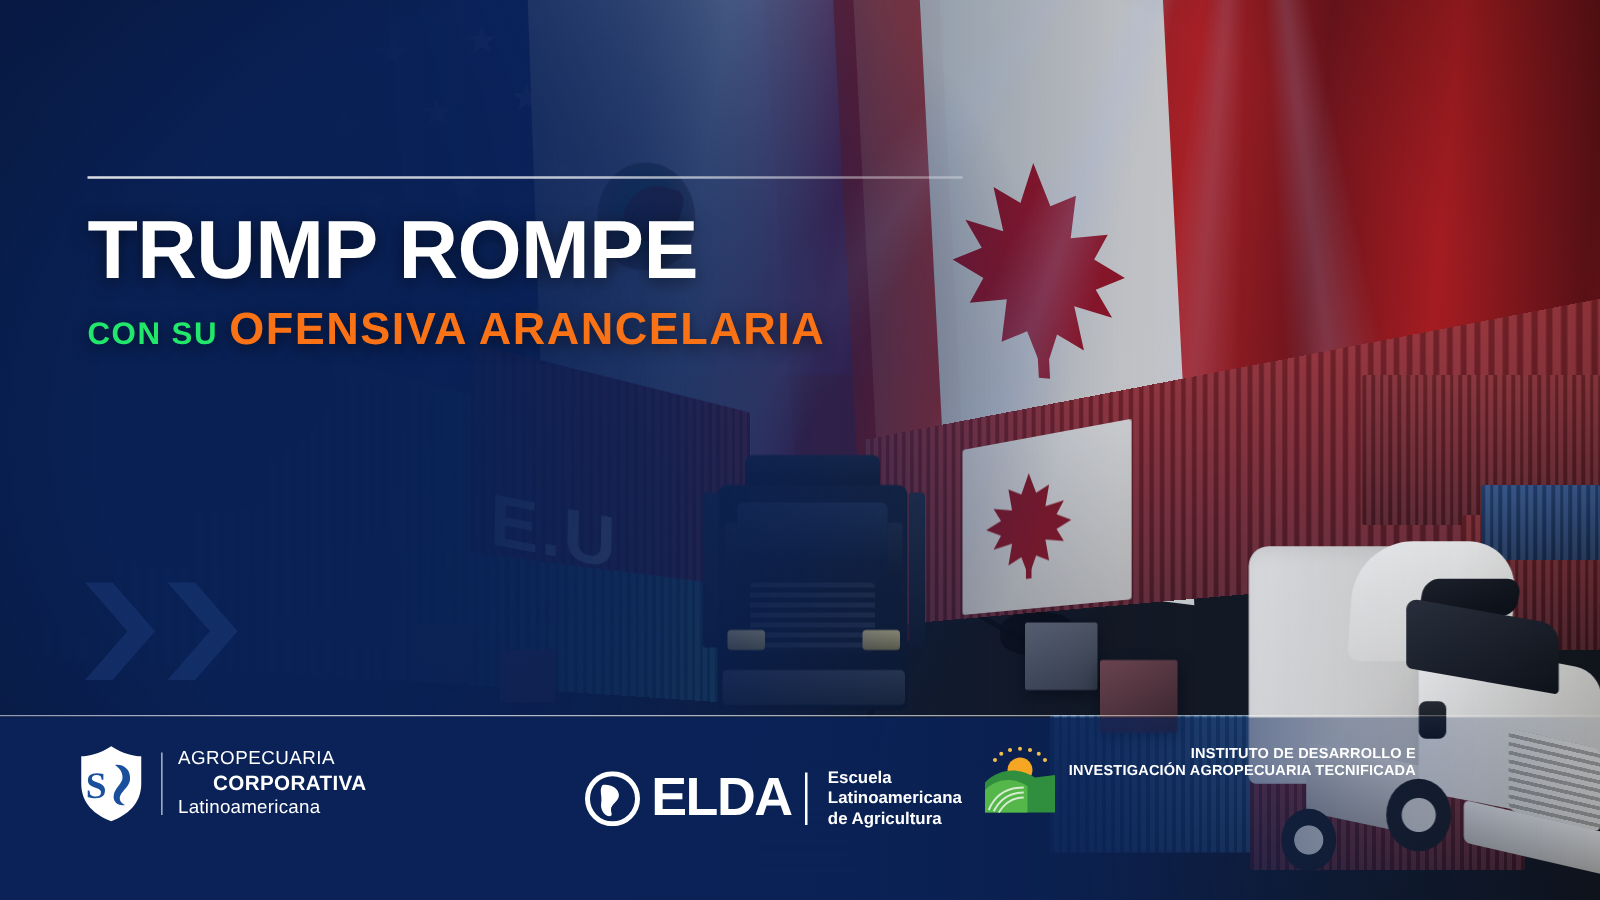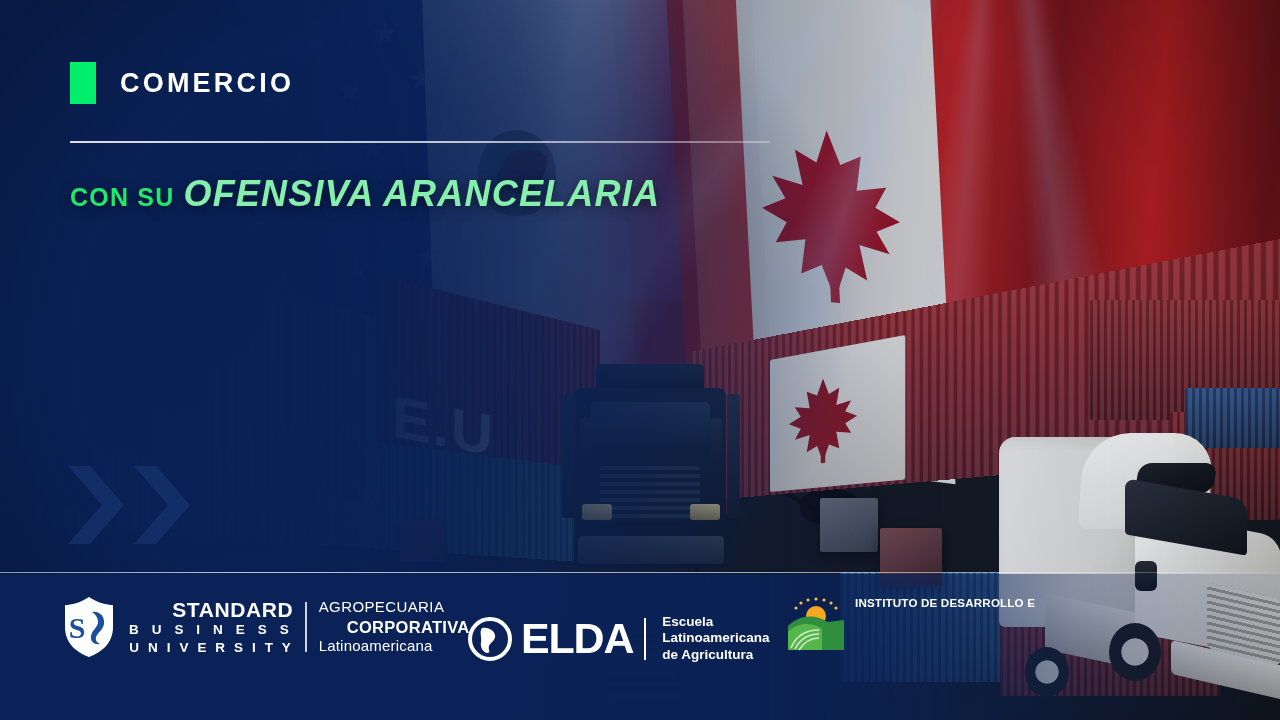--- a/index.html
+++ b/index.html
@@ -208,21 +208,21 @@
          text-shadow:0 3px 14px rgba(0,0,0,.55); }
   .h-l2{ color:#fff; font-size:44px; font-weight:400; letter-spacing:1.6px; line-height:1.18;
          margin-top:2px; text-shadow:0 3px 14px rgba(0,0,0,.55); }
   .h-l3{ margin-top:2px; display:flex; align-items:baseline; gap:10px;
          text-shadow:0 3px 14px rgba(0,0,0,.55); }
   .h-l3 .sm{ color:#fff; font-size:27px; font-weight:400; letter-spacing:1px; }
   .h-l3 .big{ color:#fff; font-size:55px; font-weight:400; letter-spacing:1.4px; }
   .h-l4{ margin-top:8px; display:flex; align-items:baseline; gap:9px;
          text-shadow:0 3px 12px rgba(0,0,0,.55); }
   .h-l4 .sm{ color:#21e86a; font-size:25px; font-weight:700; letter-spacing:1.2px; }
-  .h-l4 .big{ color:#86efac; font-size:36px; font-weight:800; letter-spacing:1.2px;font-style:italic; }
+  .h-l4 .big{ color:#f97316; font-size:36px; font-weight:800; letter-spacing:1.2px; }
 
   .chevrons{ position:absolute; left:62px; top:462px; display:flex; gap:2px; opacity:.55; }
   .chev{ width:64px; height:86px; }
 
   
   .footer-line{ position:absolute; left:0; top:572px; width:1280px; height:1.4px;
      background:linear-gradient(90deg, rgba(255,255,255,.55) 0%, rgba(255,255,255,.72) 20%,
                 rgba(255,255,255,.62) 62%, rgba(255,255,255,.30) 88%, rgba(255,255,255,.10) 100%); }
   .footer-band{ position:absolute; left:0; top:574px; width:1280px; height:146px;
      background:linear-gradient(90deg, rgba(10,34,87,.99) 0%, rgba(10,34,87,.97) 52%,
@@ -380,51 +380,43 @@
 
     <div class="chevrons">
       <svg class="chev" viewBox="0 0 64 86">
         <path d="M6 4 L40 43 L6 82 L28 82 L62 43 L28 4 Z" fill="#1b3a78"></path>
       </svg>
       <svg class="chev" viewBox="0 0 64 86">
         <path d="M6 4 L40 43 L6 82 L28 82 L62 43 L28 4 Z" fill="#1b3a78"></path>
       </svg>
     </div>
 
-    <div class="kicker-row">
-      <div class="kicker-sq"></div>
-      <div class="kicker-txt">COMERCIO</div>
-    </div>
 
     <div class="rule"></div>
 
     <div class="headline">
+      <div class="h-l1">TRUMP ROMPE</div>
       <div class="h-l4">
         <span class="sm">CON SU</span>
         <span class="big">OFENSIVA ARANCELARIA</span>
       </div>
     </div>
 
     <div class="footer-band"></div>
     <div class="footer-line"></div>
 
     <div class="logos">
 
       <div class="sbu">
         <svg class="shield" viewBox="0 0 54 62">
           <path d="M27 1 C18 7 9 9 3 9 L3 31 C3 47 14 56 27 61 C40 56 51 47 51 31 L51 9 C45 9 36 7 27 1 Z" fill="#ffffff"></path>
           <text x="15" y="42" font-family="Liberation Serif, serif" font-size="30" font-weight="700" fill="#1a4f9c" text-anchor="middle">S</text>
           <path d="M30 16 C37 15 43 20 42 28 C41 34 36 36 34 41 C33 45 36 47 38 48 C33 49 28 46 29 40 C30 34 36 31 36 26 C36 21 33 18 30 16 Z" fill="#1a4f9c"></path>
         </svg>
         <div class="sbu-txt">
-          <div class="sbu-left">
-            <div class="sbu-l1">STANDARD</div>
-            <div class="sbu-l2">B U S I N E S S</div>
-            <div class="sbu-l3">U N I V E R S I T Y</div>
-          </div>
           <div class="sbu-div"></div>
           <div class="sbu-right">
             <div class="sbu-r1">AGROPECUARIA</div>
             <div class="sbu-r2">CORPORATIVA</div>
             <div class="sbu-r3">Latinoamericana</div>
           </div>
         </div>
       </div>
 
       <div class="elda">
@@ -456,18 +448,19 @@
           <path d="M2 30 C14 18 30 18 42 26 L58 24 L58 54 L2 54 Z" fill="#2f8f3e"></path>
           <path d="M2 36 C12 26 26 26 36 33 L36 54 L2 54 Z" fill="#55b64a"></path>
           <g stroke="#ffffff" stroke-width="1.6" fill="none" opacity=".75">
             <path d="M5 52 C10 40 20 34 33 34"></path>
             <path d="M9 53 C14 43 22 38 33 38"></path>
             <path d="M13 54 C18 46 24 42 33 42"></path>
           </g>
         </svg>
         <div>
           <div class="idiat-s1">INSTITUTO DE DESARROLLO E</div>
+          <div class="idiat-s2">INVESTIGACIÓN AGROPECUARIA TECNIFICADA</div>
         </div>
       </div>
 
     </div>
   </div>
 </div>
 
 </body></html>

